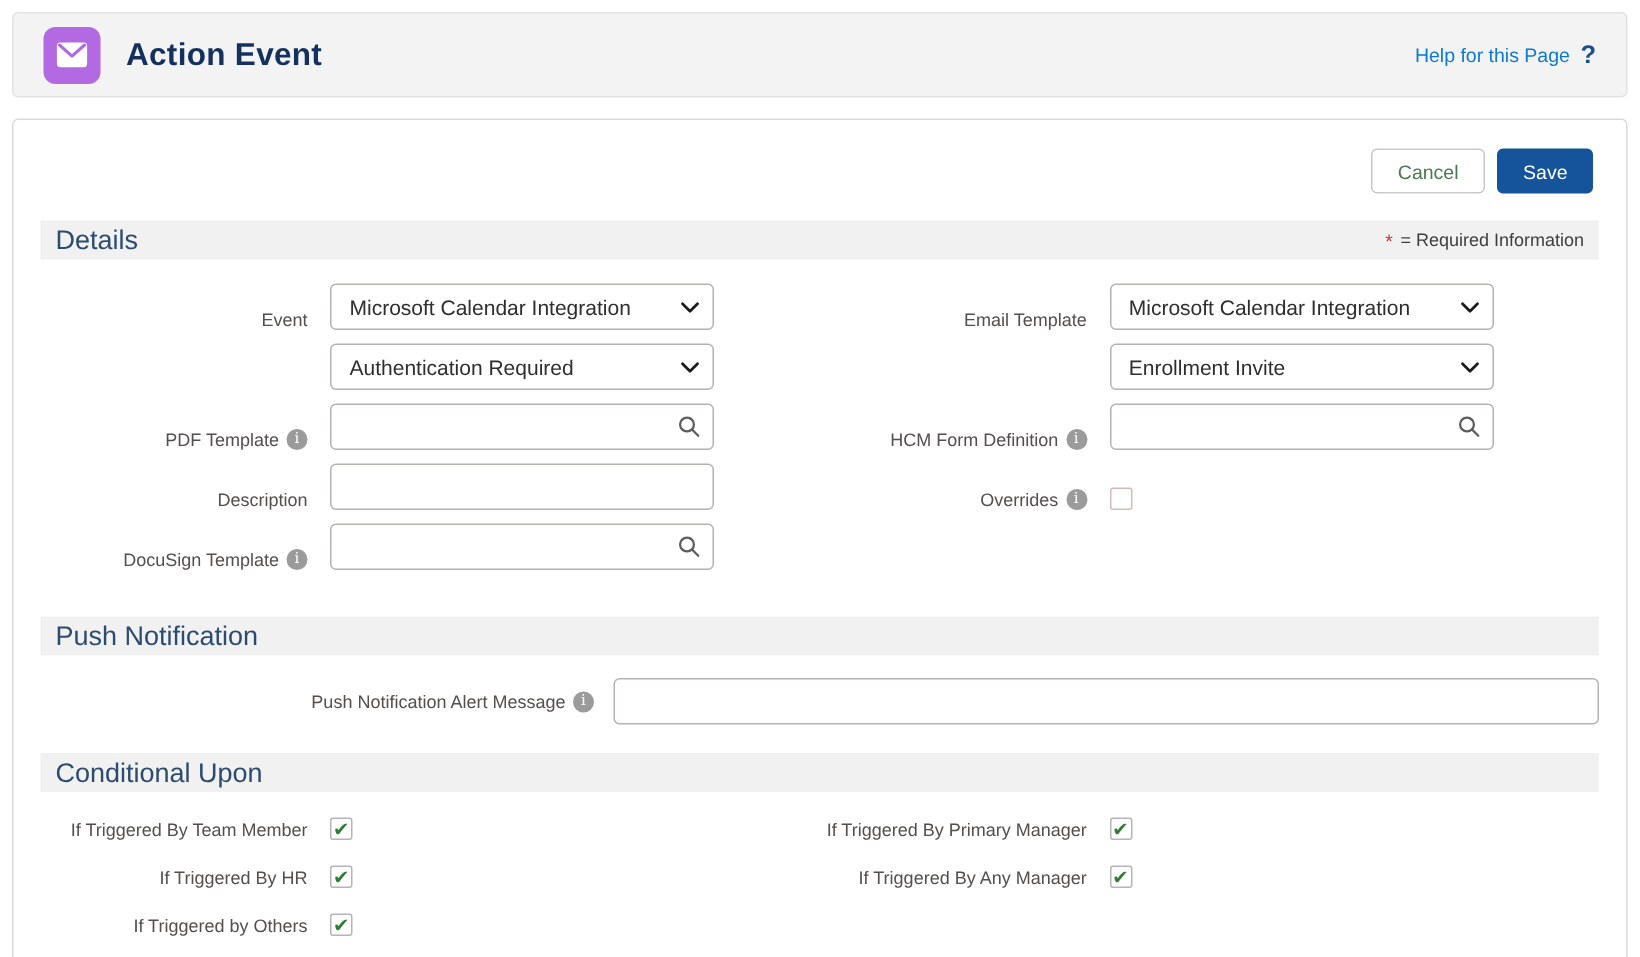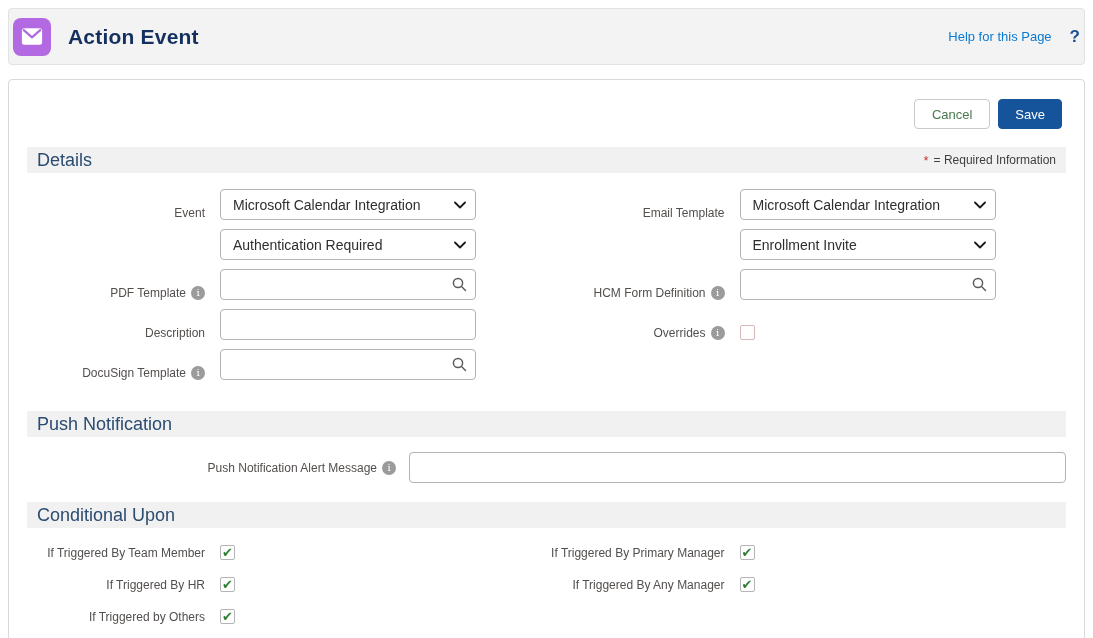--- a/index.html
+++ b/index.html
@@ -2,25 +2,25 @@
 <html><head>
 <meta charset="utf-8">
 <style>
   * { margin:0; padding:0; box-sizing:border-box; }
   html,body { width:1093px; height:638px; background:#fff; overflow:hidden;
     font-family:"Liberation Sans", sans-serif; }
   .page { padding:8px; }
 
   
   .header-card { background:#f4f3f3; border:1px solid #e2e2e2; border-radius:4px;
-    height:57px; display:flex; align-items:center; padding:0 4px; }
+    height:57px; display:flex; align-items:center; padding:0 20px; }
   .app-icon { width:38px; height:38px; border-radius:8px; background:#b269e1;
     display:flex; align-items:center; justify-content:center; flex:none; }
   .page-title { font-size:21px; font-weight:700; color:#14305f; margin-left:17px; letter-spacing:.2px; }
-  .help { margin-left:auto; display:flex; align-items:center; cursor:pointer;gap:11px; }
+  .help { margin-left:auto; display:flex; align-items:center; cursor:pointer; }
   .help-text { font-size:13px; color:#0b7ad1; }
   .help-q { font-size:17px; font-weight:700; color:#1a4f91; margin-left:7px; }
 
   
   .main-card { margin-top:14px; background:#fff; border:1px solid #d9d9d9;
     border-radius:4px 4px 0 0; min-height:560px; padding:0 18px 10px; }
   .btn-row { display:flex; justify-content:flex-end; gap:8px; padding:19px 4px 18px; }
   .btn { height:30px; border-radius:4px; font-size:13px; cursor:pointer;
     font-family:"Liberation Sans", sans-serif; }
   .btn-cancel { background:#fff; border:1px solid #c9c9c9; color:#49794e; padding:0 17px; }

